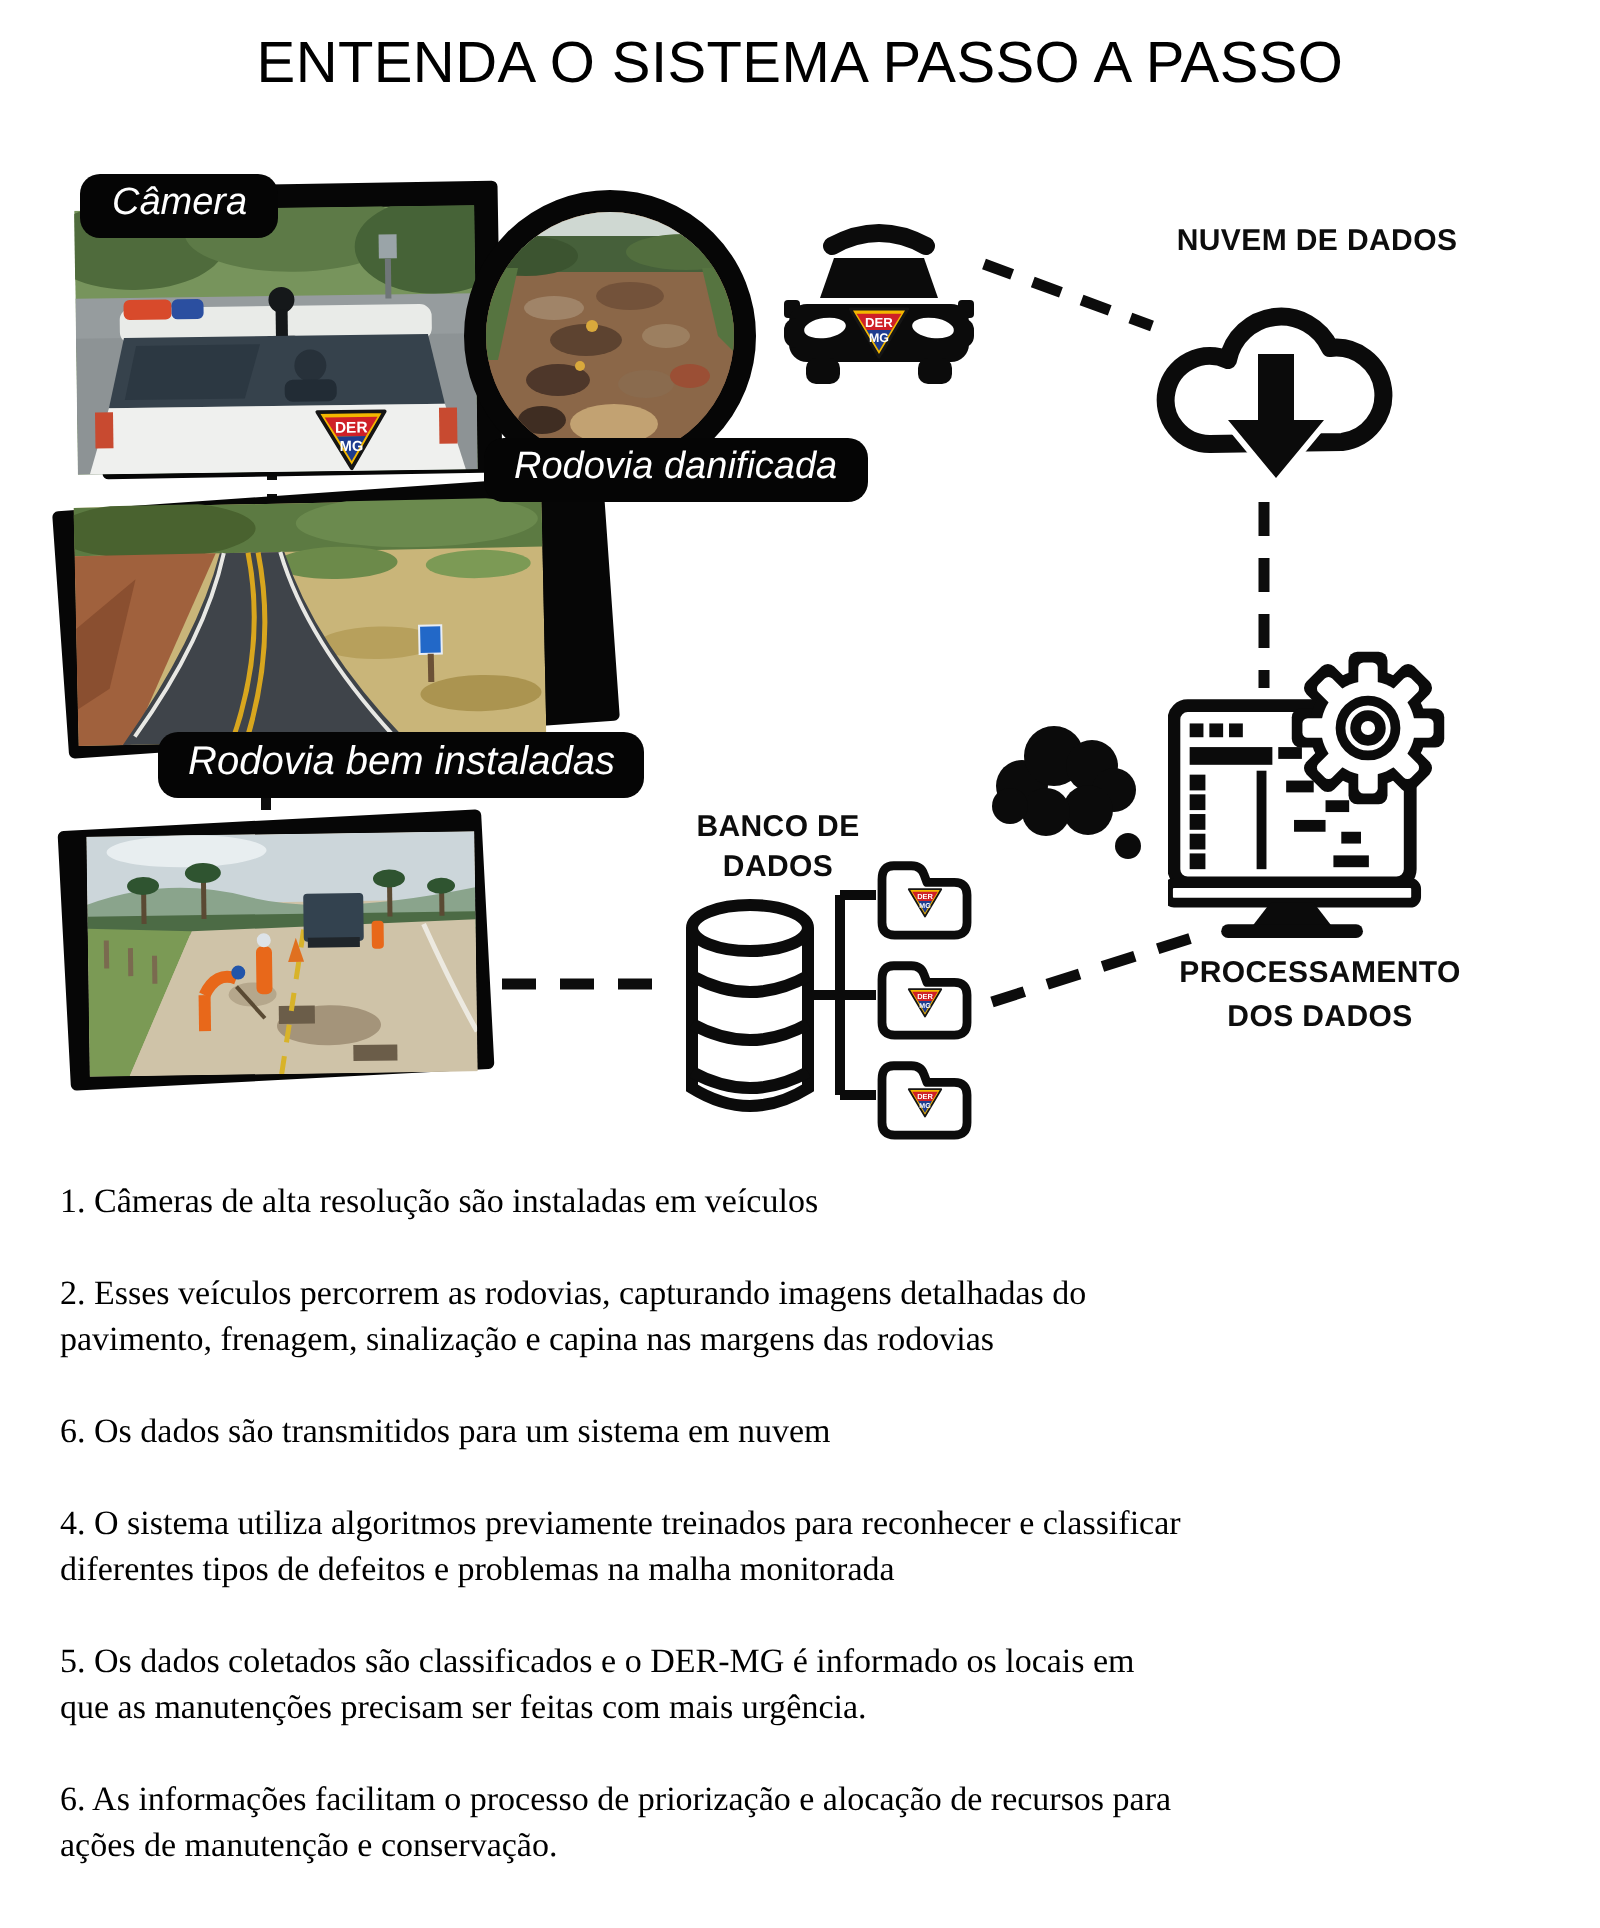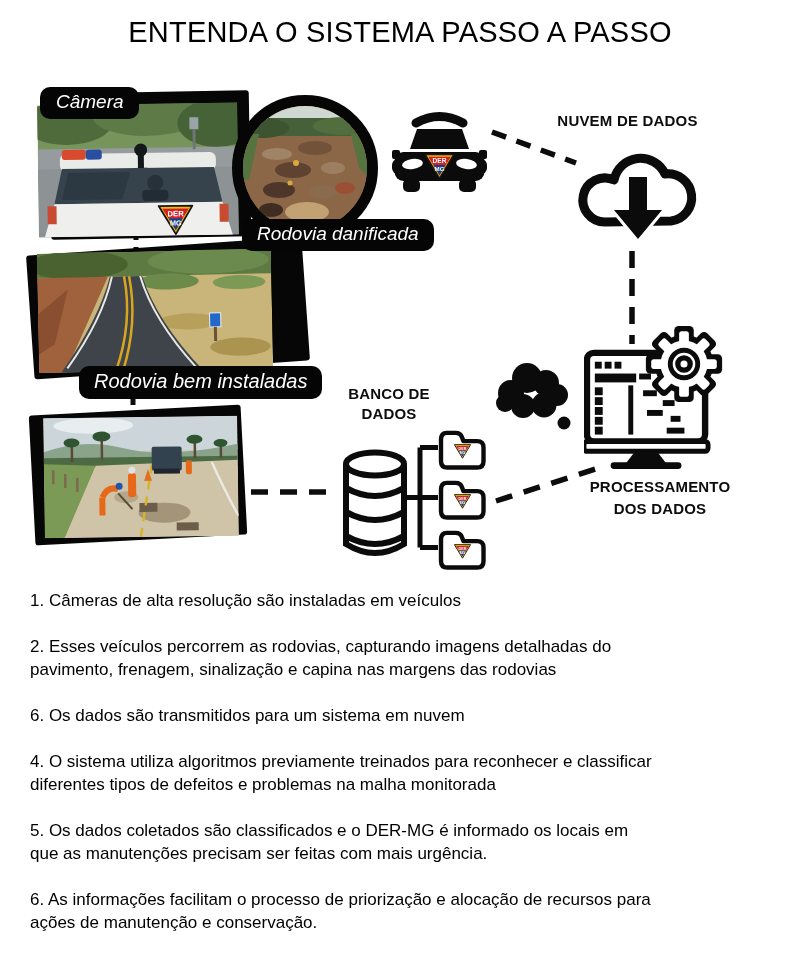--- a/index.html
+++ b/index.html
@@ -12,21 +12,21 @@
         white-space:nowrap;z-index:6;}
   .icon-label{position:absolute;font-weight:bold;font-size:15px;line-height:20px;
         color:#0d0d0d;text-align:center;white-space:pre-line;z-index:5;letter-spacing:0.2px;}
   .frame{position:absolute;background:#060606;border-radius:3px;z-index:1;}
   .photo{position:absolute;z-index:2;display:block;}
   .circle-photo{position:absolute;width:146px;height:146px;border:11px solid #060606;
         border-radius:50%;box-sizing:border-box;background:#8b6748;z-index:4;overflow:hidden;}
   .icon{position:absolute;display:block;z-index:3;}
   .connectors{position:absolute;left:0;top:0;z-index:0;}
   .steps{position:absolute;left:30px;top:589px;width:748px;font-size:17px;line-height:23px;}
-  .steps p{margin:0 0 23px;white-space:pre-line;}
+  .steps p{margin:0 0 23px;white-space:pre-line;font-family:Liberation Serif, serif;}
 </style>
 </head>
 <body>
 
 <div class="canvas">
 
   <svg width="0" height="0" style="position:absolute" aria-hidden="true">
     <symbol id="dermg" viewBox="0 0 40 34">
       <polygon points="1.5,1.5 38.5,1.5 20,32.5" fill="#f3b700" stroke="#151515" stroke-width="2" stroke-linejoin="round"></polygon>
       <polygon points="5.5,4.5 34.5,4.5 28,15 12,15" fill="#cf2027"></polygon>
@@ -107,21 +107,21 @@
     <rect x="87" y="44" width="8" height="9" rx="2" fill="#0b0b0b"></rect>
     <rect x="2.5" y="46" width="90" height="29" rx="9" fill="#0b0b0b"></rect>
     <rect x="0" y="53" width="95" height="15" rx="6" fill="#0b0b0b"></rect>
     <rect x="11" y="73" width="17" height="13" rx="5" fill="#0b0b0b"></rect>
     <rect x="67" y="73" width="17" height="13" rx="5" fill="#0b0b0b"></rect>
     <ellipse cx="20.5" cy="58" rx="10.5" ry="5" fill="#fff" transform="rotate(-8 20.5 58)"></ellipse>
     <ellipse cx="74.5" cy="58" rx="10.5" ry="5" fill="#fff" transform="rotate(8 74.5 58)"></ellipse>
     <use href="#dermg" x="32" y="47" width="31" height="27"></use>
   </svg>
 
-  <div class="icon-label" style="left:535px;top:111px;width:185px;">NUVEM DE DADOS</div>
+  <div class="icon-label" style="left:566px;top:111px;width:185px;">NUVEM DE DADOS</div>
   <svg class="icon" style="left:574px;top:133px;" width="128" height="114" viewBox="0 0 128 114">
     <path d="M31,89 A22,22 0 1 1 40,47 A27,27 0 0 1 91,41 A19,19 0 1 1 97,88 Z" fill="#fff" stroke="#0b0b0b" stroke-width="9" stroke-linejoin="round"></path>
     <path d="M55,44 h18 v33 h15 l-24,29 -24,-29 h15 Z" fill="#0b0b0b" stroke="#fff" stroke-width="6" paint-order="stroke"></path>
   </svg>
 
   <div class="frame" style="left:30px;top:246px;width:276px;height:124px;transform:rotate(-4deg);"></div>
   <svg class="photo" style="left:38px;top:251px;transform:rotate(-1.2deg);" width="234" height="120" viewBox="0 0 232 118">
     <rect width="232" height="118" fill="#c9b579"></rect>
     <rect width="232" height="24" fill="#5c7a42"></rect>
     <ellipse cx="40" cy="12" rx="50" ry="14" fill="#49622f"></ellipse>
@@ -177,21 +177,21 @@
       <path d="M58,80 q6,-12 16,-8" stroke="#e8681a" stroke-width="6" fill="none"></path>
       <rect x="55" y="80" width="6" height="18" fill="#e8681a"></rect>
       <circle cx="75" cy="69" r="3.5" fill="#2255aa"></circle>
       <line x1="74" y1="76" x2="88" y2="92" stroke="#5a4a33" stroke-width="2"></line>
       <rect x="84" y="56" width="8" height="24" rx="3" fill="#e8681a"></rect>
       <circle cx="88" cy="53" r="3.5" fill="#dde3e8"></circle>
       <rect x="142" y="44" width="6" height="14" rx="2" fill="#e8681a"></rect>
     </g>
   </svg>
 
-  <div class="icon-label" style="left:328px;top:384px;width:122px;">BANCO DE
+  <div class="icon-label" style="left:328px;top:404px;width:122px;">BANCO DE
 DADOS</div>
   <svg class="icon" style="left:342px;top:449px;" width="66" height="114" viewBox="0 0 66 114">
     <path d="M4,15 V95 Q33,113 62,95 V15" fill="#fff" stroke="#0b0b0b" stroke-width="6"></path>
     <ellipse cx="33" cy="15" rx="29" ry="11.5" fill="#fff" stroke="#0b0b0b" stroke-width="6"></ellipse>
     <path d="M4,39 Q33,55 62,39" fill="none" stroke="#0b0b0b" stroke-width="6"></path>
     <path d="M4,63 Q33,79 62,63" fill="none" stroke="#0b0b0b" stroke-width="6"></path>
     <path d="M4,87 Q33,103 62,87" fill="none" stroke="#0b0b0b" stroke-width="6"></path>
   </svg>
 
   <svg class="icon" style="left:404px;top:440px;" width="36" height="116" viewBox="0 0 36 116">

